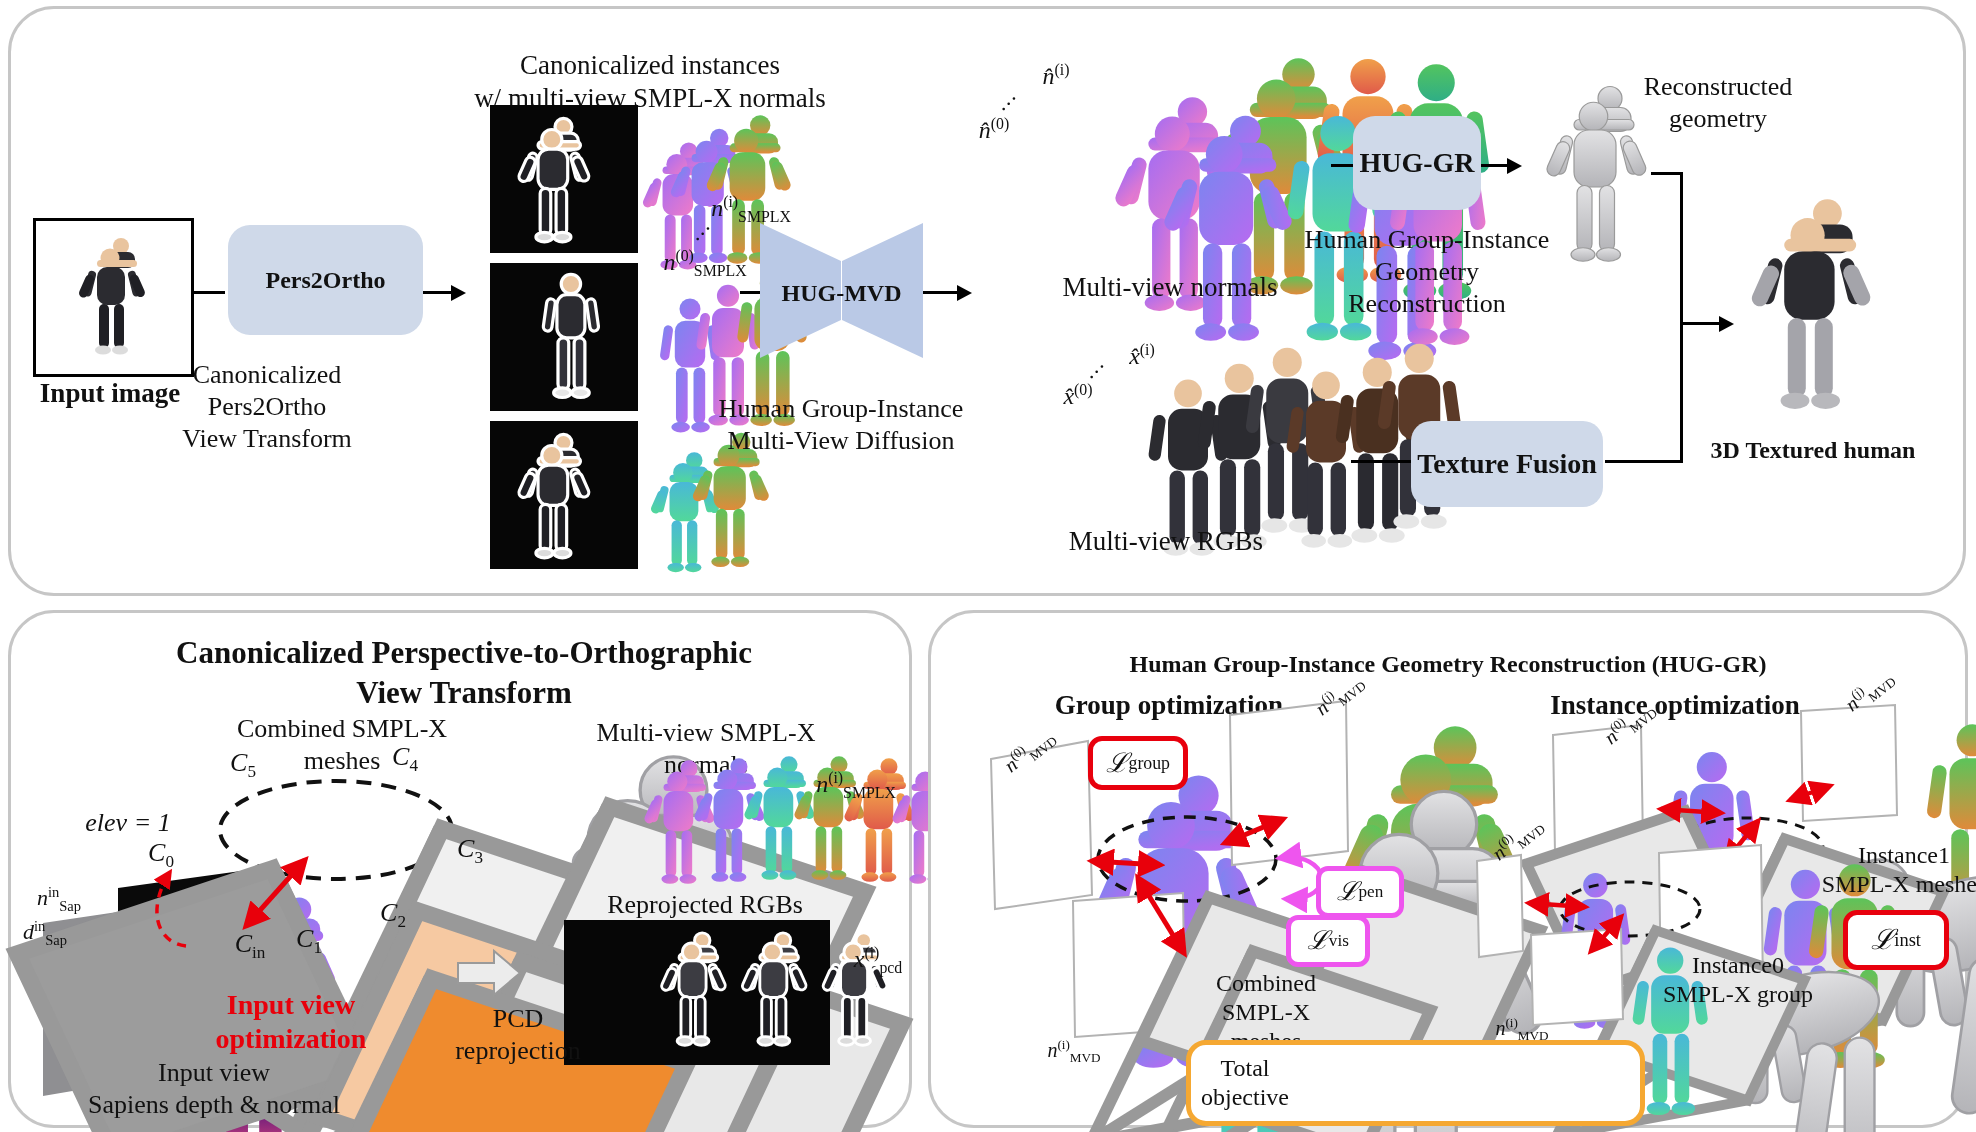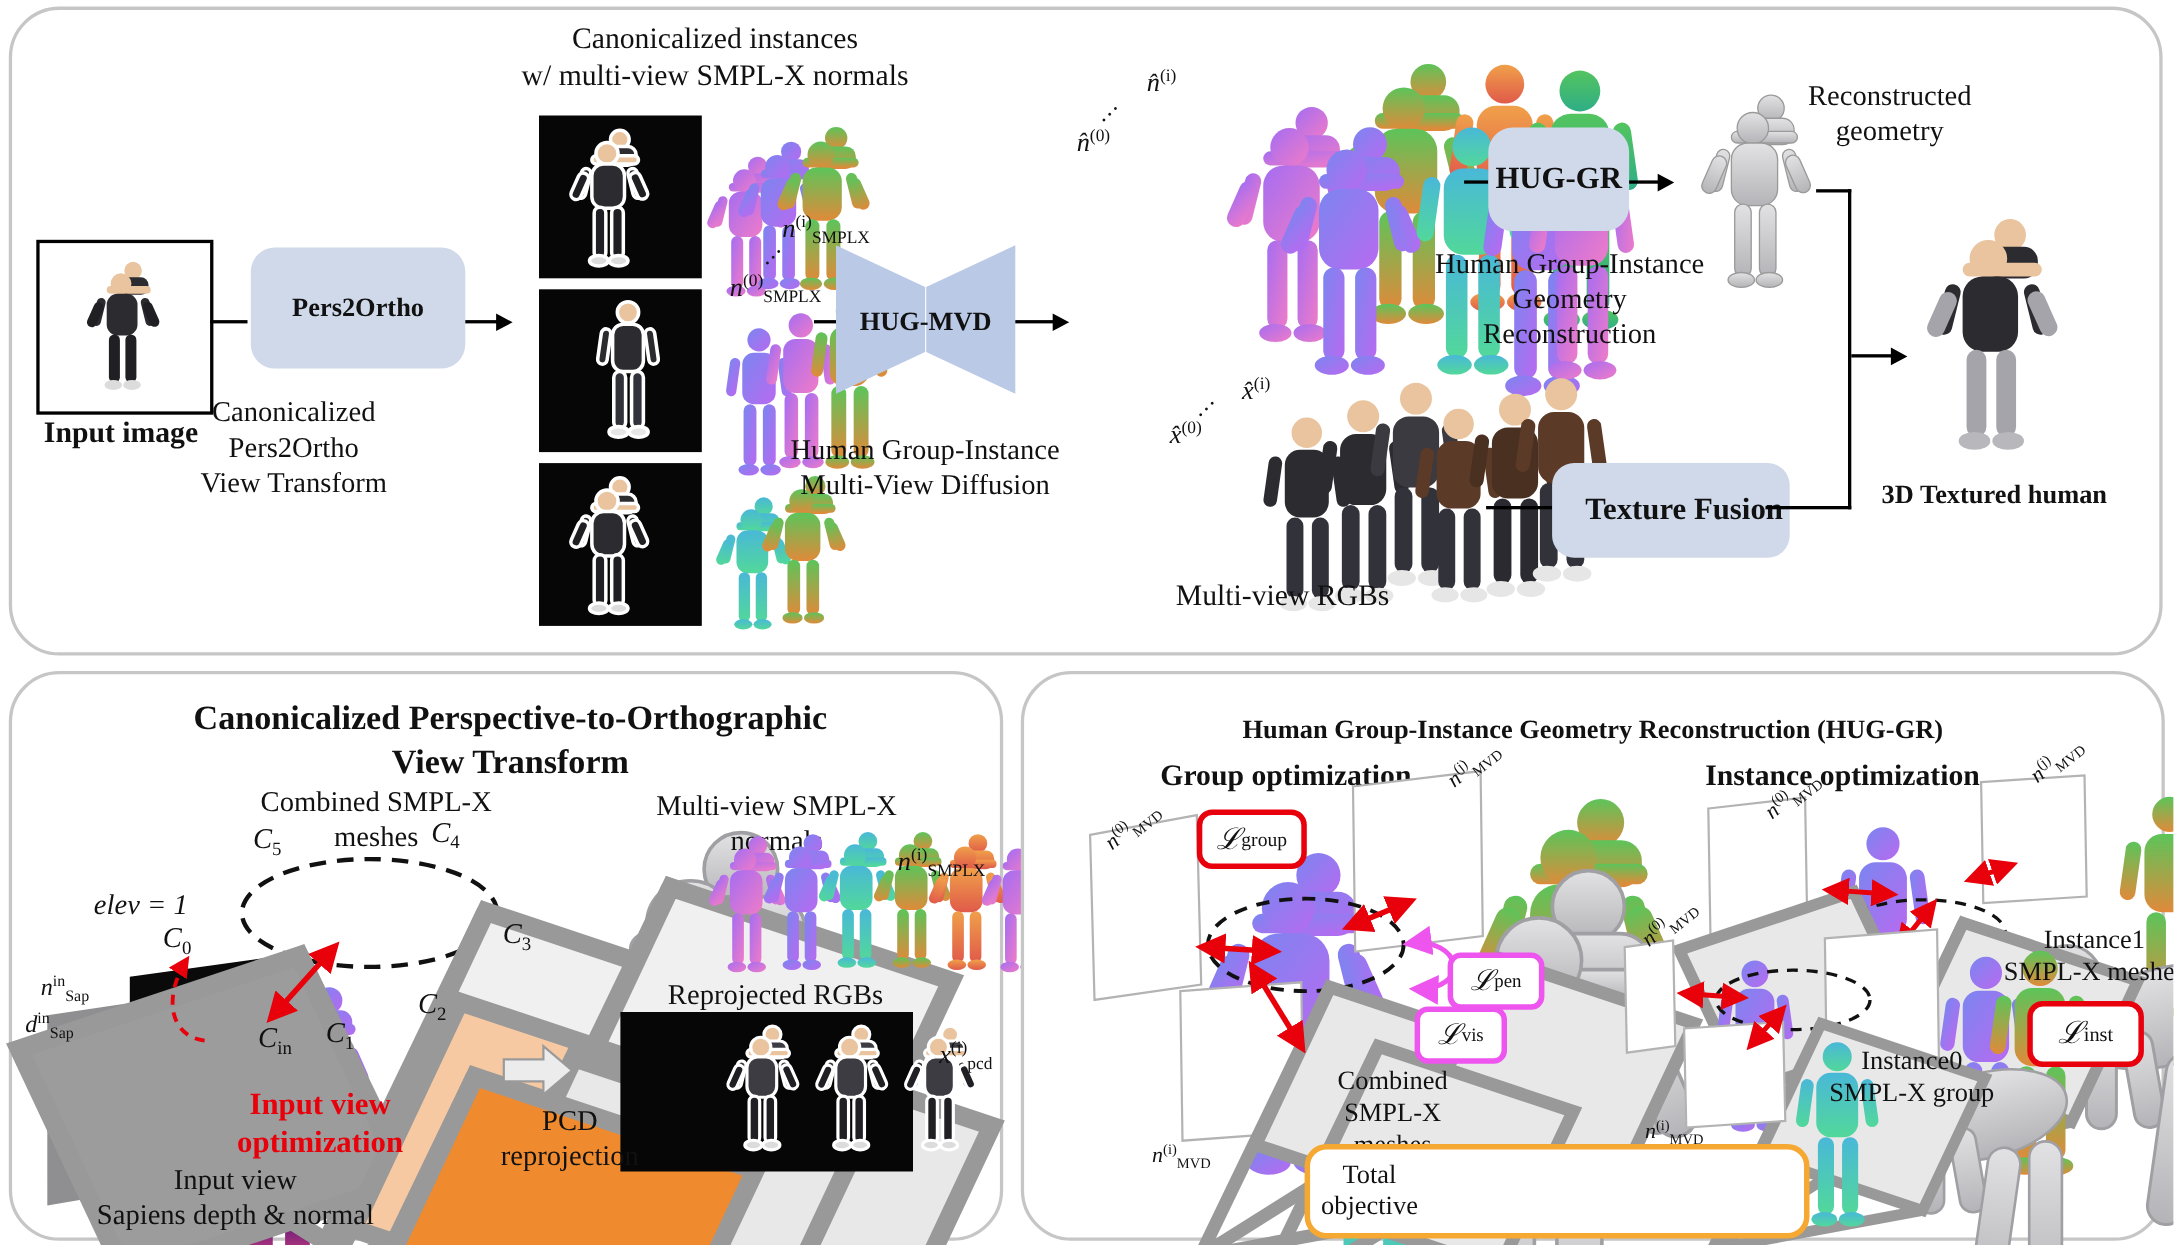--- a/index.html
+++ b/index.html
@@ -146,21 +146,21 @@
       <rect x="23" y="62" width="10" height="48" rx="5" fill="var(--pants,#32323a)"></rect>
       <rect x="38" y="62" width="10" height="48" rx="5" fill="var(--pants,#32323a)"></rect>
       <ellipse cx="27" cy="113" rx="8" ry="4.5" fill="var(--shoe,#e6e6e6)"></ellipse>
       <ellipse cx="44" cy="113" rx="8" ry="4.5" fill="var(--shoe,#e6e6e6)"></ellipse>
     </symbol>
   </defs>
 </svg>
 
 <section class="panel" style="left:8px;top:6px;width:1952px;height:584px;">
 
-  <div class="lbl f27" style="left:459px;top:10px;width:360px;">Canonicalized instances
+  <div class="lbl f27" style="left:459px;top:40px;width:360px;">Canonicalized instances
 w/ multi-view SMPL-X normals</div>
 
   <div style="position:absolute;left:22px;top:209px;width:155px;height:153px;border:3px solid #000;background:#fff;">
     <svg class="abs" style="left:22px;top:12px;" width="110" height="132" viewBox="0 0 100 132">
       <use href="#pairPhoto"></use>
     </svg>
   </div>
   <div class="lbl f27 bold" style="left:19px;top:368px;width:160px;">Input image</div>
 
   <div class="hline" style="left:180px;top:282px;width:34px;"></div>
@@ -222,20 +222,21 @@
     <use href="#single" fill="url(#gGreen)" transform="translate(250,10) scale(1.05)"></use>
     <use href="#pair" fill="url(#gViolet)" transform="translate(8,40) scale(0.95)"></use>
     <use href="#pair" fill="url(#gBlue)" transform="translate(52,58) scale(1.0)"></use>
     <use href="#single" fill="url(#gTeal)" transform="translate(160,62) scale(1.0)"></use>
     <use href="#single" fill="url(#gBlue)" transform="translate(215,70) scale(1.05)"></use>
     <use href="#single" fill="url(#gViolet)" transform="translate(268,78) scale(0.95)"></use>
   </svg>
   <div class="lbl f24 math" style="left:938px;top:100px;width:90px;">n̂<sup>(0)</sup></div>
   <div class="lbl f22" style="left:978px;top:82px;width:40px;transform:rotate(-45deg);">···</div>
   <div class="lbl f24 math" style="left:1000px;top:46px;width:90px;">n̂<sup>(i)</sup></div>
+  <div class="lbl f27" style="left:1019px;top:262px;width:280px;">Multi-view normals</div>
 
   <svg class="abs" style="left:1032px;top:324px;" width="290" height="200">
     <use href="#singlePhoto" transform="translate(0,42) scale(1.0)"></use>
     <use href="#singlePhoto" transform="translate(44,26) scale(1.05)"></use>
     <use href="#singlePhoto" style="--shirt:#3a3a40" transform="translate(92,10) scale(1.05)"></use>
     <use href="#singlePhoto" style="--shirt:#5b3a28" transform="translate(138,34) scale(1.0)"></use>
     <use href="#singlePhoto" style="--shirt:#4a3020;--pants:#2a2a30" transform="translate(182,20) scale(1.05)"></use>
     <use href="#singlePhoto" style="--shirt:#5b3a28" transform="translate(224,6) scale(1.05)"></use>
   </svg>
   <div class="lbl f24 math" style="left:1022px;top:366px;width:90px;">x̂<sup>(0)</sup></div>
@@ -250,21 +251,21 @@
   <div class="lbl f26" style="left:1286px;top:215px;width:260px;">Human Group-Instance
 Geometry Reconstruction</div>
 
   <svg class="abs" style="left:1512px;top:54px;" width="150" height="230" viewBox="0 0 100 132">
     <use href="#pair" fill="url(#gMesh)" stroke="#9a9a9a" stroke-width="0.8"></use>
   </svg>
   <div class="lbl f26" style="left:1597px;top:62px;width:220px;">Reconstructed
 geometry</div>
 
   <div class="hline" style="left:1340px;top:451px;width:60px;"></div>
-  <div class="module f28" style="left:1400px;top:412px;width:192px;height:86px;border-radius:20px;padding-left:24px;">Texture Fusion</div>
+  <div class="module f28" style="left:1400px;top:412px;width:192px;height:86px;border-radius:20px;">Texture Fusion</div>
 
   <div class="hline" style="left:1640px;top:163px;width:32px;"></div>
   <div class="vline" style="left:1669px;top:163px;height:291px;"></div>
   <div class="hline" style="left:1594px;top:451px;width:78px;"></div>
   <div class="hline" style="left:1672px;top:313px;width:38px;"></div>
   <div class="ah" style="left:1708px;top:307px;"></div>
 
   <svg class="abs" style="left:1712px;top:180px;" width="180" height="240" viewBox="0 0 100 132">
     <use href="#pairPhoto" style="--pants:#a4a4aa;--shoe:#b8b8bc"></use>
   </svg>

